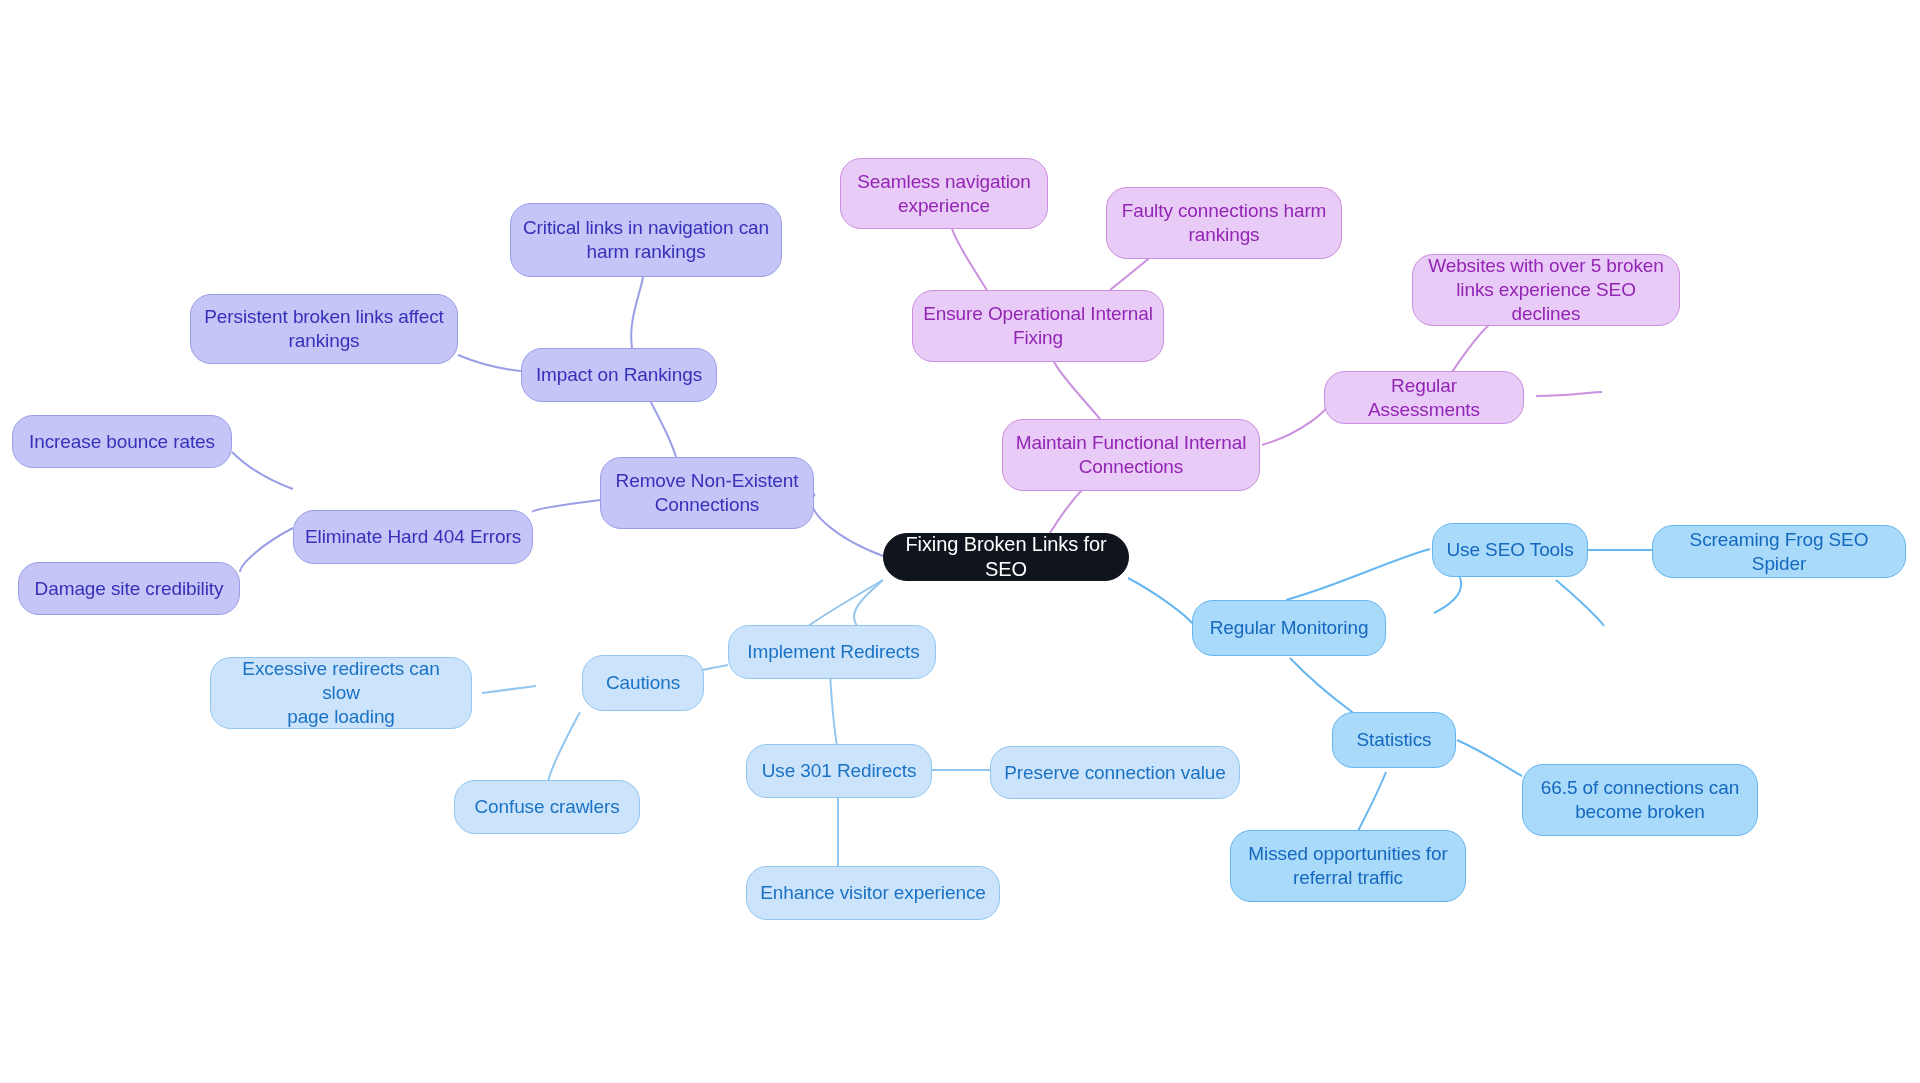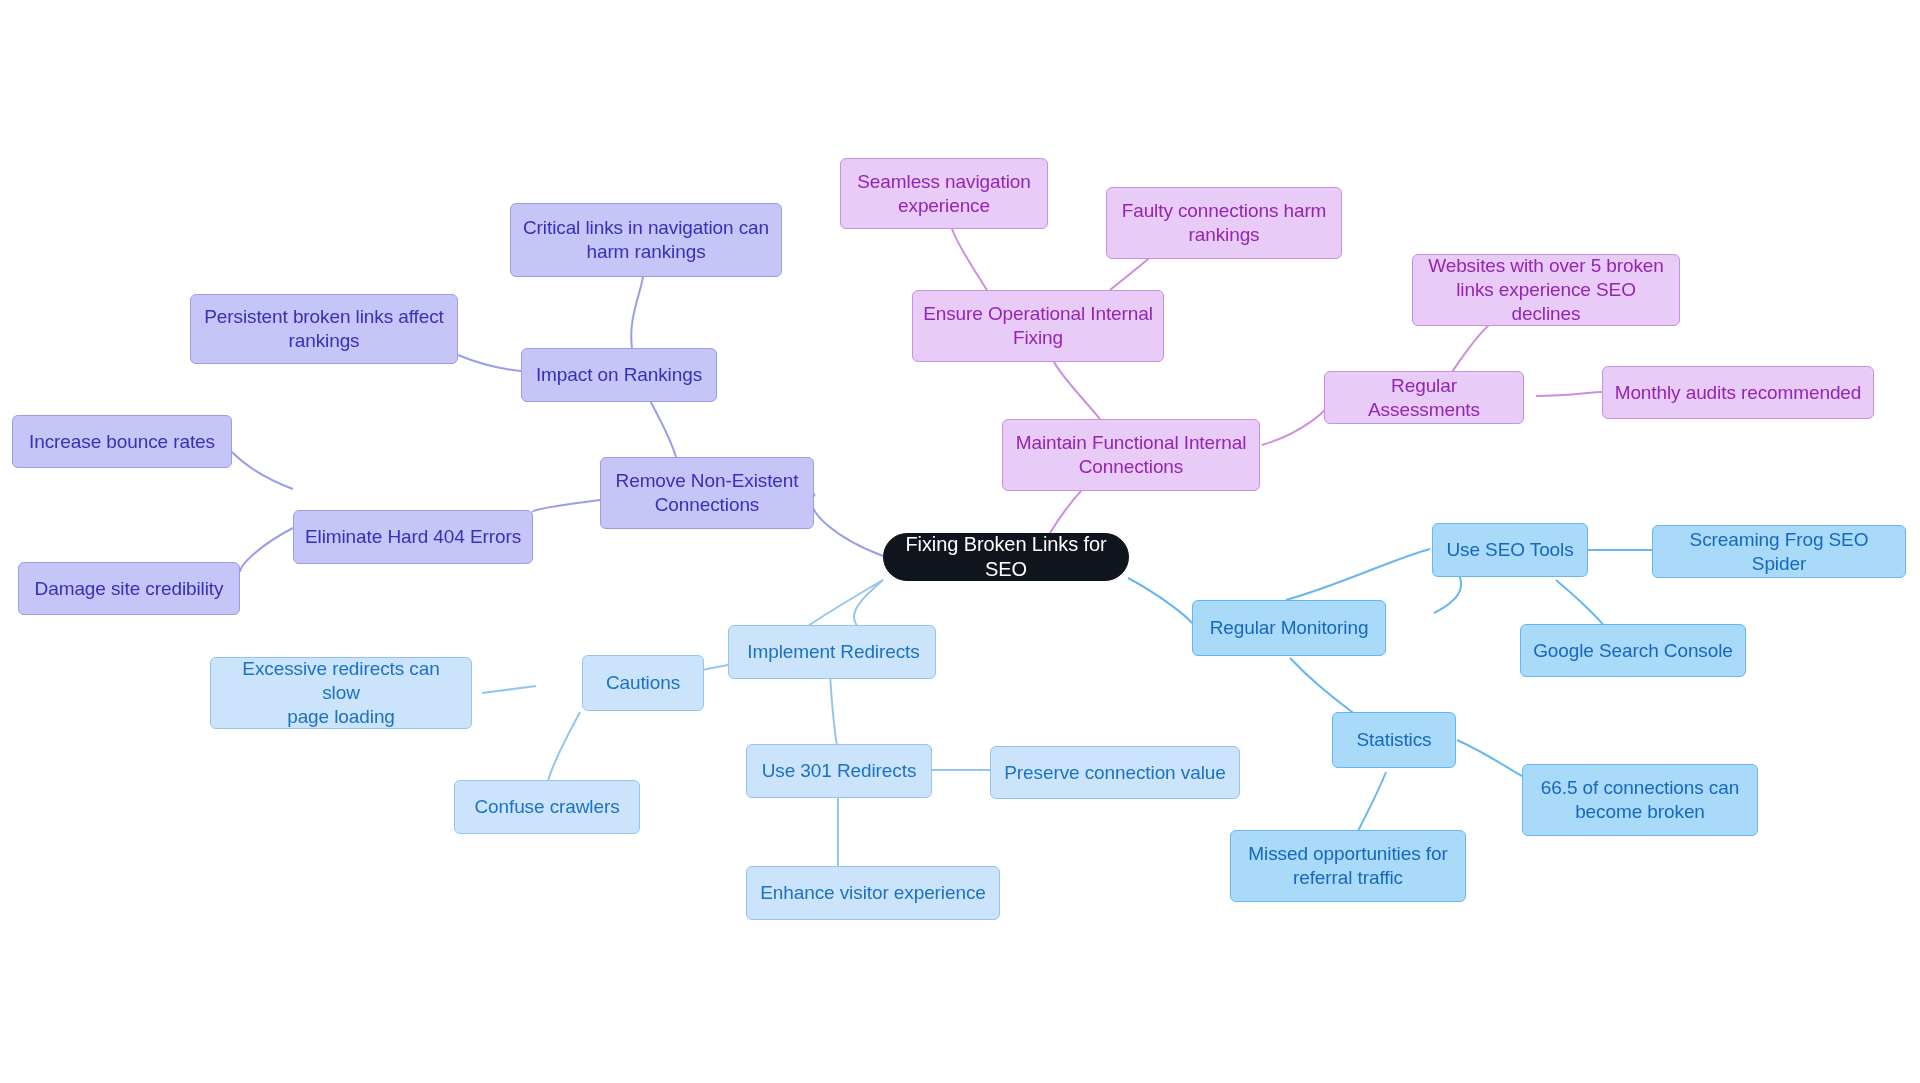--- a/index.html
+++ b/index.html
@@ -21,21 +21,21 @@
     left: 0; top: 0;
     width: 1920px; height: 1083px;
     pointer-events: none;
   }
   .node {
     position: absolute;
     display: flex;
     align-items: center;
     justify-content: center;
     text-align: center;
-    border-radius: 6px;
+    border-radius: 21px;
     border: 1.3px solid transparent;
     line-height: 1.25;
     padding: 4px 10px;
     white-space: pre-line;
     letter-spacing: -0.1px;
   }
   
   .n-root {
     background: #10141d;
     border-color: #10141d;
@@ -164,29 +164,27 @@
 experience</div>
 
   <div class="node n-purple fs19" style="left:1106px; top:187px; width:236px; height:72px;">Faulty connections harm
 rankings</div>
 
   <div class="node n-purple fs19" style="left:1324px; top:371px; width:200px; height:53px;">Regular Assessments</div>
 
   <div class="node n-purple fs19" style="left:1412px; top:254px; width:268px; height:72px;">Websites with over 5 broken
 links experience SEO declines</div>
 
-  <div class="node n-purple fs19" style="left:1602px; top:366px; width:272px; height:53px;">Monthly audits recommended</div>
 
   <div class="node n-blue fs19" style="left:1192px; top:600px; width:194px; height:56px;">Regular Monitoring</div>
 
   <div class="node n-blue fs19" style="left:1432px; top:523px; width:156px; height:54px;">Use SEO Tools</div>
 
   <div class="node n-blue fs19" style="left:1652px; top:525px; width:254px; height:53px;">Screaming Frog SEO Spider</div>
 
-  <div class="node n-blue fs19" style="left:1520px; top:624px; width:226px; height:53px;">Google Search Console</div>
 
   <div class="node n-blue fs19" style="left:1332px; top:712px; width:124px; height:56px;">Statistics</div>
 
   <div class="node n-blue fs19" style="left:1522px; top:764px; width:236px; height:72px;">66.5 of connections can
 become broken</div>
 
   <div class="node n-blue fs19" style="left:1230px; top:830px; width:236px; height:72px;">Missed opportunities for
 referral traffic</div>
 
   <div class="node n-lblue fs19" style="left:728px; top:625px; width:208px; height:54px;padding-left:13px;">Implement Redirects</div>

